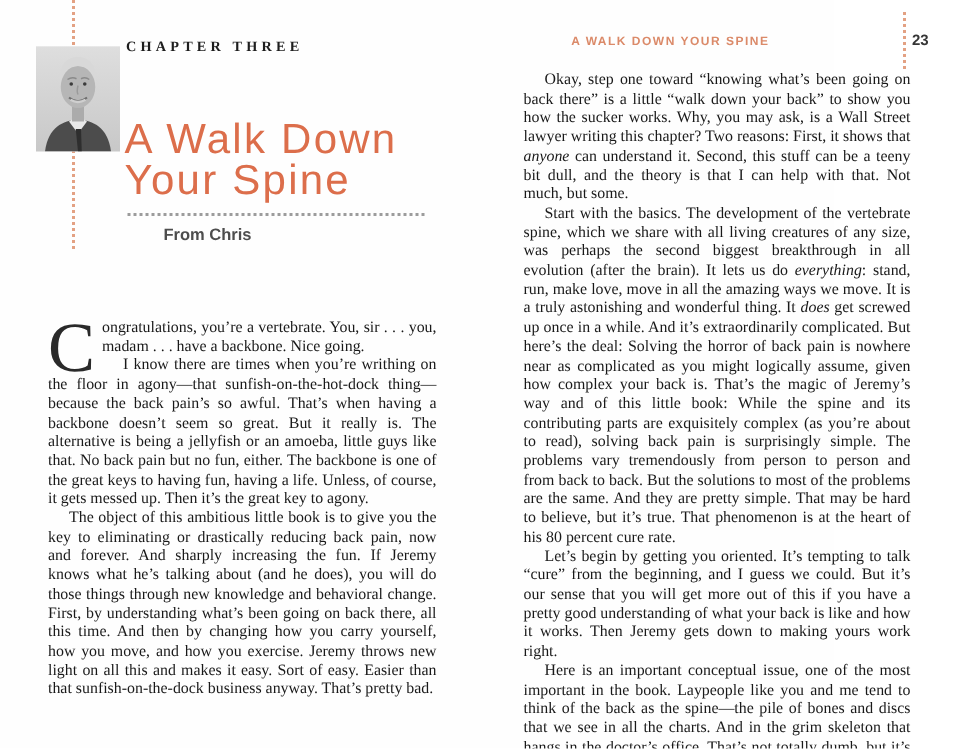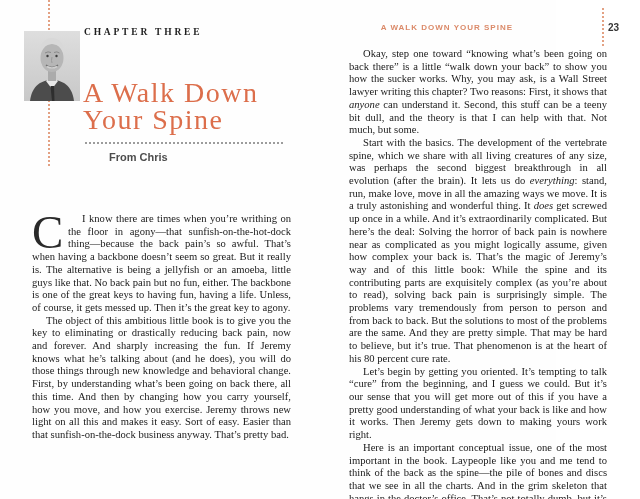--- a/index.html
+++ b/index.html
@@ -26,21 +26,21 @@
   }
   .photo svg { display: block; }
   .chapter-label {
     position: absolute; left: 84px; top: 27px;
     font-family: "Liberation Serif", serif;
     font-weight: 700; font-size: 9.5px; letter-spacing: 2.8px;
     color: #1e1e1e; white-space: nowrap;
   }
   .title {
     position: absolute; left: 83px; top: 79px;
-    font-family: Liberation Serif, serif;
+    font-family: Liberation Sans, sans-serif;
     font-size: 28px; line-height: 27px; font-weight: 400;
     letter-spacing: 1.5px; color: #dc6e4b; white-space: pre-line;
   }
   .h-dotted {
     position: absolute; left: 85px; top: 142px; width: 198px; height: 0;
     border-top: 2px dotted #9c9c9c;
   }
   .byline {
     position: absolute; left: 85px; top: 151px;
     font-family: "Liberation Sans", sans-serif;
@@ -131,20 +131,21 @@
 
   <div class="title">A Walk Down
 Your Spine</div>
 
   <div class="h-dotted"></div>
 
   <div class="byline">From Chris</div>
 
   <div class="body-left">
     <span class="dropcap">C</span>
+    <p class="para noindent"><span>ongratulations, you’re a vertebrate. You, sir . . . you, madam . . . have a backbone. Nice going.</span></p>
     <div>
         <p class="para">I know there are times when you’re writhing on the floor in agony—that sunfish-on-the-hot-dock thing—because the back pain’s so awful. That’s when having a backbone doesn’t seem so great. But it really is. The alternative is being a jellyfish or an amoeba, little guys like that. No back pain but no fun, either. The backbone is one of the great keys to having fun, having a life. Unless, of course, it gets messed up. Then it’s the great key to agony.</p>
         <p class="para">The object of this ambitious little book is to give you the key to eliminating or drastically reducing back pain, now and forever. And sharply increasing the fun. If Jeremy knows what he’s talking about (and he does), you will do those things through new knowledge and behavioral change. First, by understanding what’s been going on back there, all this time. And then by changing how you carry yourself, how you move, and how you exercise. Jeremy throws new light on all this and makes it easy. Sort of easy. Easier than that sunfish-on-the-dock business anyway. That’s pretty bad.</p>
       </div>
   </div>
 
   <div class="running-header">A WALK DOWN YOUR SPINE</div>
 
   <div class="v-dotted-right"></div>
 

